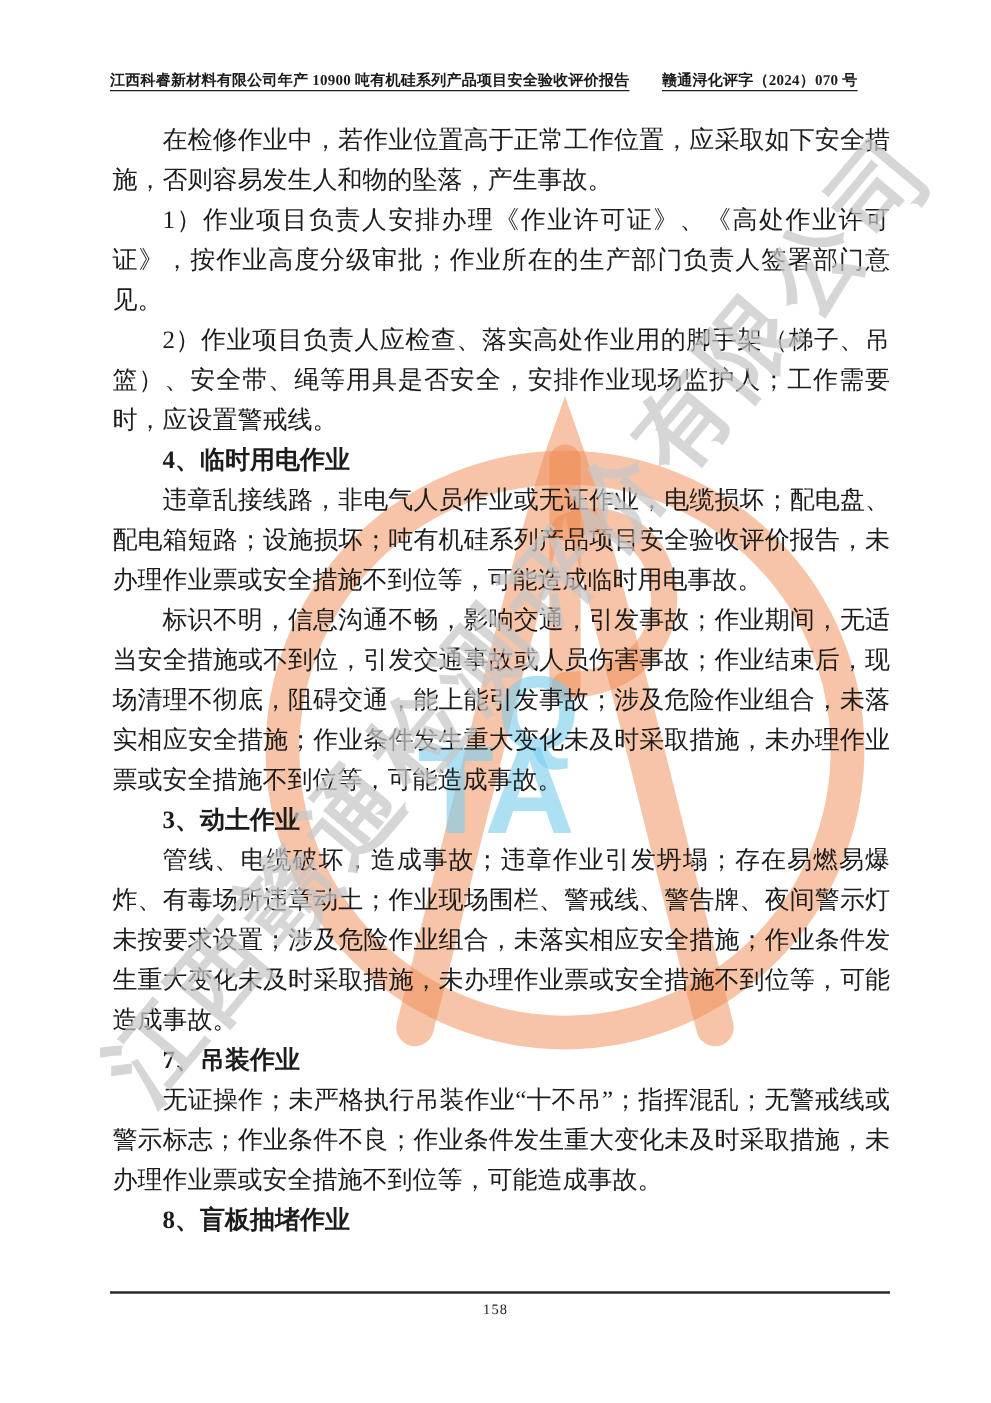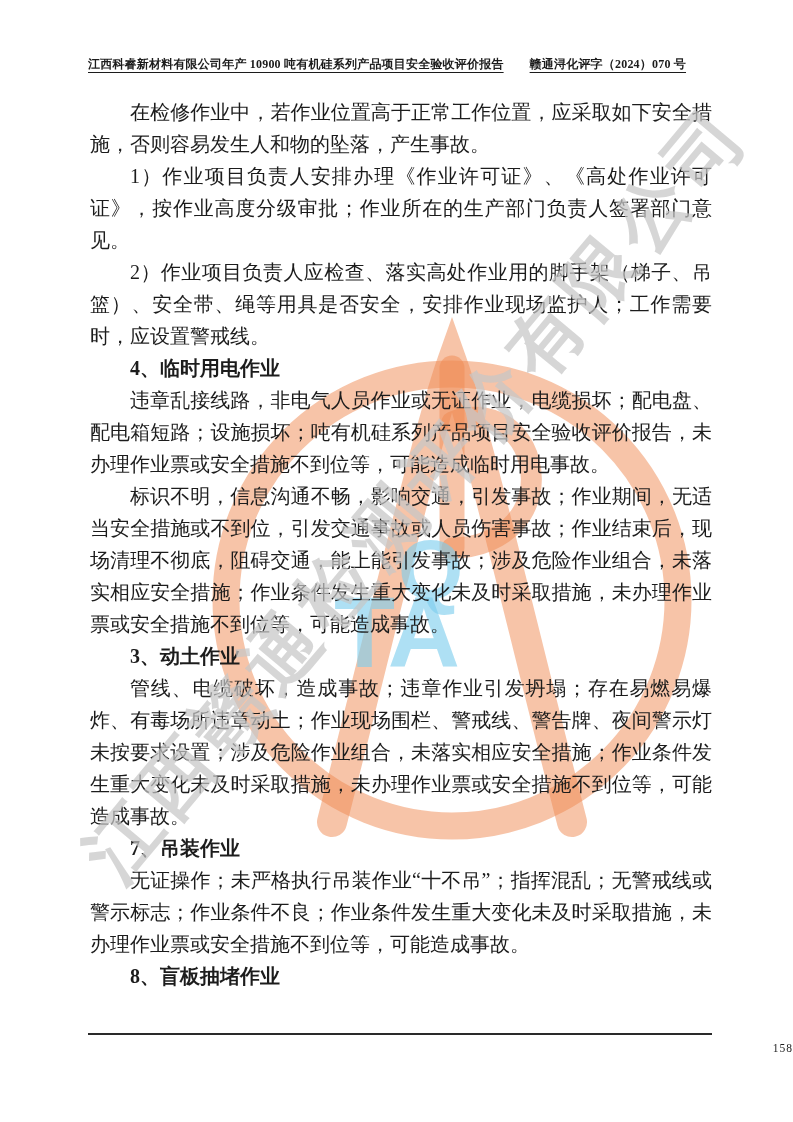--- a/index.html
+++ b/index.html
@@ -30,21 +30,21 @@
   }
   .body-content p{margin:0;text-indent:2em;}
   .body-content p.heading{font-weight:bold;}
   
   .footer-rule{
     position:absolute;left:88px;top:1033px;width:624px;height:0;
     border-top:2px solid #2a2a2a;z-index:2;
   }
   .footer-pagenum{
     position:absolute;left:0;top:1042px;width:793px;
-    text-align:right;font-size:11.5px;letter-spacing:1px;z-index:2;
+    text-align:center;font-size:11.5px;letter-spacing:1px;z-index:2;
   }
   
   .wm-under{position:absolute;inset:0;z-index:1;pointer-events:none;}
   .wm-over{position:absolute;inset:0;z-index:3;pointer-events:none;}
   .wm-blue-q{
     position:absolute;left:398px;top:528px;
     font-family:"Liberation Sans","DejaVu Sans",sans-serif;
     font-size:84px;font-weight:bold;line-height:1;
     color:rgba(125,205,238,0.62);
   }

